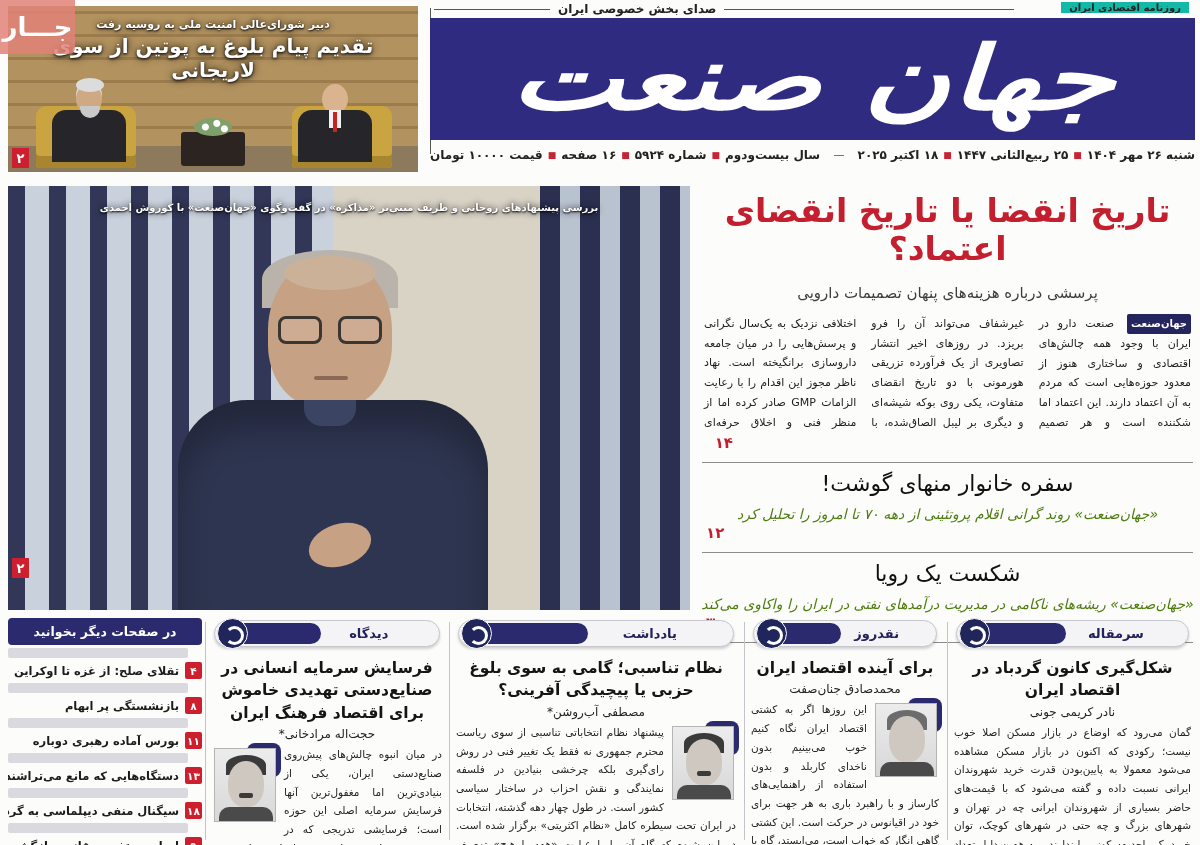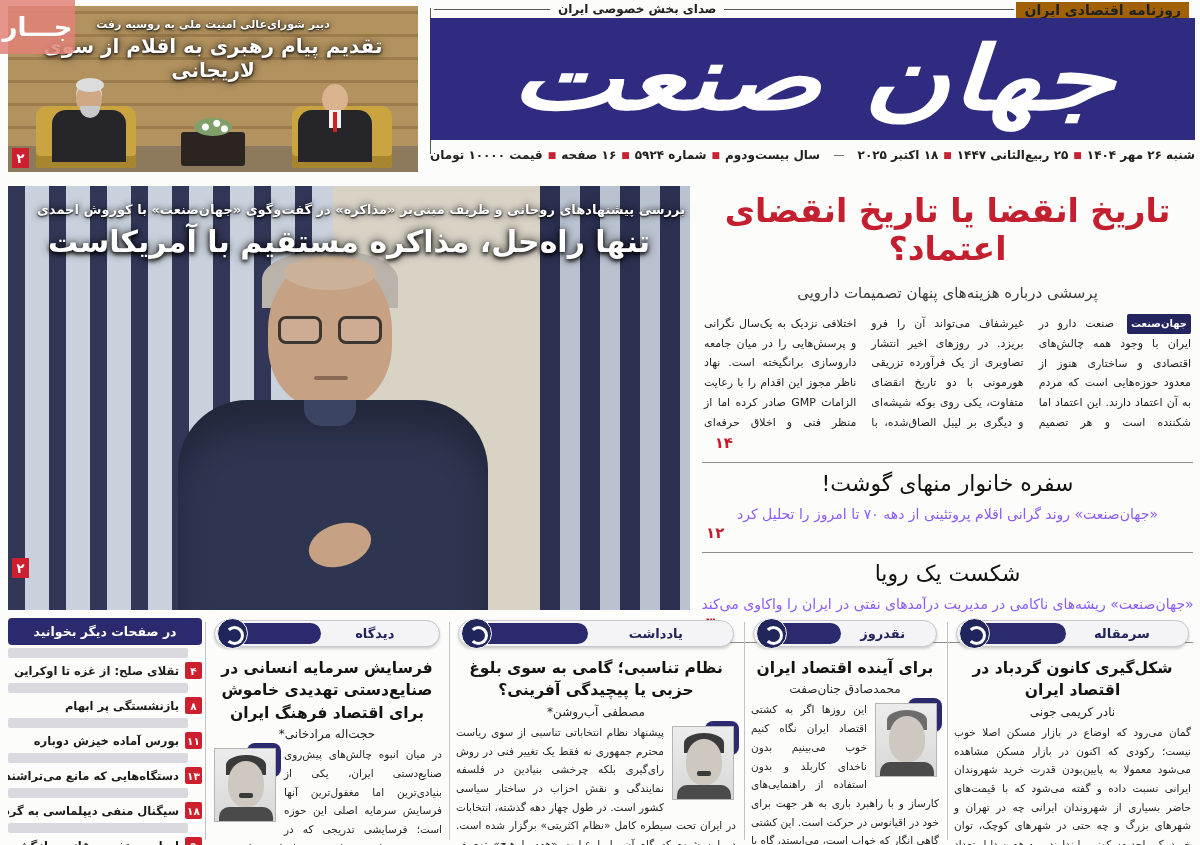--- a/index.html
+++ b/index.html
@@ -29,21 +29,21 @@
   .tp-headline { position:absolute; top:28px; left:0; width:100%; text-align:center; color:#fff; font-size:20px; font-weight:bold; text-shadow:0 1px 3px #000,0 0 8px rgba(0,0,0,.85); }
   .badge-red { position:absolute; width:17px; height:20px; background:#ce1f2e; color:#fff; font-weight:bold; font-size:13px; display:flex; align-items:center; justify-content:center; }
   .tp-badge { left:4px; bottom:4px; }
   .watermark { position:absolute; left:0px; top:0px; width:75px; height:54px; background:rgba(224,130,120,.85); color:#fff; font-weight:bold; font-size:26px; display:flex; align-items:center; justify-content:center; border-radius:0 0 6px 0; }
 
   
   .masthead { position:absolute; left:430px; top:0; width:765px; height:180px; }
   .mh-topline { position:absolute; top:9px; left:4px; width:580px; border-top:1px solid #555; }
   .mh-vline { position:absolute; top:8px; left:0px; height:146px; border-left:1px solid #555; }
   .tagline-left { position:absolute; top:2px; left:120px; background:#fcfcfa; padding:0 8px; font-size:12px; font-weight:bold; color:#222; }
-  .tagline-right { position:absolute; top:2px; right:6px; background:#a16207; padding:0 8px; font-size:14px; font-weight:bold; color:#222; }
+  .tagline-right { position:absolute; top:2px; right:6px; background:#14b8a6; padding:0 8px; font-size:10px; font-weight:bold; color:#222; }
   .logo-box { position:absolute; top:18px; left:0; width:100%; height:122px; background:#2f2b80; display:flex; align-items:center; justify-content:center; overflow:hidden;font-style:italic; }
   .logo-text { color:#fff; font-size:88px; font-weight:bold; transform:scaleX(1.35); white-space:nowrap; line-height:1; }
   .dateline { position:absolute; top:148px; left:0; width:100%; display:flex; align-items:center; font-size:12px; font-weight:bold; color:#222; }
   .dl-mid { flex:1; border-top:1px solid #777; margin:0 14px; }
   .sq { color:#c42433; font-size:9px; margin:0 5px; }
 
   
   .main-photo { position:absolute; left:8px; top:186px; width:682px; height:424px; overflow:hidden; background:#d8d2c5; }
   .blind { position:absolute; top:0; height:100%; background:repeating-linear-gradient(90deg,#323757 0 17px,#c9d1dc 17px 41px); }
   .blind.l { left:0; width:325px; }
@@ -53,49 +53,49 @@
   .mp-head { position:absolute; left:110px; top:0; width:124px; height:150px; background:#c7a184; border-radius:48% 48% 42% 42%; }
   .mp-hair { position:absolute; left:104px; top:-8px; width:136px; height:58px; background:#b9b3ab; border-radius:50% 50% 0 0; }
   .mp-bald { position:absolute; left:126px; top:-2px; width:92px; height:34px; background:#cbb197; border-radius:50%; }
   .mp-glasses { position:absolute; left:118px; top:58px; width:108px; height:30px; }
   .mp-glasses .lens { position:absolute; top:0; width:44px; height:28px; border:3px solid #3c3630; border-radius:8px; background:rgba(255,255,255,.12); }
   .mp-glasses .lens.a { left:2px; } .mp-glasses .lens.b { right:2px; }
   .mp-mouth { position:absolute; left:156px; top:118px; width:34px; height:4px; background:#8a6a55; border-radius:2px; }
   .mp-body { position:absolute; left:20px; top:142px; width:310px; height:210px; background:#2e3550; border-radius:70px 70px 0 0; box-shadow:inset 0 30px 30px rgba(0,0,0,.25); }
   .mp-collar { position:absolute; left:146px; top:142px; width:52px; height:26px; background:#3c4464; border-radius:0 0 18px 18px; }
   .mp-hand { position:absolute; left:150px; top:266px; width:64px; height:42px; background:#c7a184; border-radius:50%; transform:rotate(-18deg); }
-  .mp-kicker { position:absolute; top:16px; left:0; width:100%; text-align:center; color:#fff; font-size:13px; font-weight:bold; text-shadow:0 1px 2px #000,0 0 7px #000;margin-left:12px; }
+  .mp-kicker { position:absolute; top:16px; left:0; width:100%; text-align:center; color:#fff; font-size:10px; font-weight:bold; text-shadow:0 1px 2px #000,0 0 7px #000; }
   .mp-headline { position:absolute; top:38px; left:0; width:100%; text-align:center; color:#fff; font-size:30px; font-weight:bold; text-shadow:0 2px 4px #000,0 0 10px rgba(0,0,0,.9); }
   .mp-badge { left:4px; top:372px; }
 
   
   .right-rail { position:absolute; left:700px; top:186px; width:495px; height:424px; }
   .lead-hl { margin-top:6px; text-align:center; color:#c31f2e; font-size:33px; font-weight:bold; line-height:1.15; }
   .lead-sub { margin-top:16px; text-align:center; color:#3d3d3d; font-size:15px; }
   .lead-body { position:relative; margin-top:12px; padding:0 4px; column-count:3; column-gap:15px; text-align:justify; font-size:11px; line-height:1.8; color:#1d1d1d; height:138px; overflow:hidden; }
   .brand-tag { display:inline-block; background:#24245e; color:#fff; font-size:10px; font-weight:bold; padding:1px 4px; border-radius:2px; margin-left:4px; }
   .page-ref { color:#c31f2e; font-weight:bold; font-size:15px; }
   .lead-ref { position:absolute; right:462px; margin-top:-18px; }
   .rr-hr { border:none; border-top:1px solid #8c8c8c; margin:10px 2px 0; }
   .brief-hl { margin-top:8px; text-align:center; color:#111; font-size:22px; font-weight:normal; }
-  .brief-sub { margin-top:10px; text-align:center; color:#8b5cf6; font-size:14px; }
+  .brief-sub { margin-top:10px; text-align:center; color:#4d7c0f; font-size:14px;font-style:italic; }
   .brief-ref { display:block; margin:2px 0 0 6px; text-align:left; }
 
   
   .bcol { position:absolute; top:618px; height:227px; overflow:hidden; }
   .bcol.sarmaghale { left:950px; width:245px; }
   .bcol.naghdrooz  { left:747px; width:196px; }
   .bcol.yaddasht   { left:452px; width:288px; }
   .bcol.didgah     { left:208px; width:238px; }
   .vdiv { position:absolute; top:622px; height:218px; border-left:1px solid #c4c4c8; }
   .tab { position:relative; height:27px; border-radius:14px; background:#f4f4f6; border:1px solid #c7c7cd; box-shadow:0 2px 3px rgba(0,0,0,.18); margin:2px 6px 0; }
   .tab-blue { position:absolute; left:3px; top:2px; width:46%; height:21px; border-radius:11px; background:#2b2a6e; }
   .swirl { position:absolute; left:2px; top:-3px; width:31px; height:31px; border-radius:50%; background:#20265c; border:1px solid #fff; }
   .swirl::after { content:""; position:absolute; left:7px; top:7px; width:13px; height:13px; border:3px solid #fff; border-left-color:transparent; border-radius:50%; }
-  .tab-label { position:absolute; right:6px; top:0; width:52%; height:100%; display:flex; align-items:center; justify-content:center; color:#23235c; font-size:13px; font-weight:bold; }
+  .tab-label { position:absolute; right:12px; top:0; width:52%; height:100%; display:flex; align-items:center; justify-content:center; color:#23235c; font-size:13px; font-weight:bold; }
   .bcol-hl { margin:10px 4px 3px; text-align:center; color:#151515; font-size:15.5px; font-weight:bold; line-height:1.45; }
   .bcol-author { text-align:center; font-weight:normal; font-size:12px; color:#222; margin-bottom:4px; }
   .bbody { font-size:10.5px; line-height:1.78; text-align:justify; color:#242424; padding:0 4px; }
   .portrait { position:relative; width:62px; height:74px; margin:3px 2px 4px 8px; float:right; }
   .portrait.fl { float:left; margin:3px 8px 4px 2px; }
   .portrait::before { content:""; position:absolute; top:-5px; right:-5px; width:34px; height:34px; background:#2b2a6e; border-radius:8px; }
   .ph-img { position:absolute; inset:0; background:linear-gradient(#ececec,#d8d8d8); border:1px solid #b5b5b5; overflow:hidden; }
   .ph-head { position:absolute; left:13px; top:12px; width:36px; height:46px; border-radius:48% 48% 44% 44%; background:#cfc8c0; }
   .ph-hair { position:absolute; left:11px; top:6px; width:40px; height:20px; border-radius:50% 50% 0 0; background:#6c6c6c; }
   .ph-hair.dark { background:#3a3a3a; }
@@ -127,21 +127,21 @@
     </div>
     <div class="tp-fig r">
       <div class="head"></div>
       <div class="torso"></div>
       <div class="shirt"></div>
       <div class="tie"></div>
     </div>
     <div class="tp-table"></div>
     <div class="tp-flowers"></div>
     <div class="tp-kicker">دبیر شورای‌عالی امنیت ملی به روسیه رفت</div>
-    <div class="tp-headline">تقدیم پیام رهبری به اقلام از سوی لاریجانی</div>
+    <div class="tp-headline">تقدیم پیام بلوغ به پوتین از سوی لاریجانی</div>
     <div class="badge-red tp-badge">۲</div>
   </div>
   <div class="watermark">جـــار</div>
 
   <div class="masthead">
     <div class="mh-topline"></div>
     <div class="mh-vline"></div>
     <div class="tagline-left">صدای بخش خصوصی ایران</div>
     <div class="tagline-right">روزنامه اقتصادی ایران</div>
     <div class="logo-box">
@@ -175,21 +175,20 @@
       <div class="mp-glasses">
         <div class="lens a"></div>
         <div class="lens b"></div>
       </div>
       <div class="mp-mouth"></div>
       <div class="mp-body"></div>
       <div class="mp-collar"></div>
       <div class="mp-hand"></div>
     </div>
     <div class="mp-kicker">بررسی پیشنهادهای روحانی و ظریف مبنی‌بر «مذاکره» در گفت‌وگوی «جهان‌صنعت» با کوروش احمدی</div>
-    <div class="mp-headline">تنها راه‌حل، مذاکره مستقیم با آمریکاست</div>
     <div class="badge-red mp-badge">۲</div>
   </div>
 
   <div class="right-rail">
     <div class="lead-hl">تاریخ انقضا یا تاریخ انقضای اعتماد؟</div>
     <div class="lead-sub">پرسشی درباره هزینه‌های پنهان تصمیمات دارویی</div>
     <div class="lead-body">
       <span class="brand-tag">جهان‌صنعت</span>
       <span>صنعت دارو در ایران با وجود همه چالش‌های اقتصادی و ساختاری هنوز از معدود حوزه‌هایی است که مردم به آن اعتماد دارند. این اعتماد اما شکننده است و هر تصمیم غیرشفاف می‌تواند آن را فرو بریزد. در روزهای اخیر انتشار تصاویری از یک فرآورده تزریقی هورمونی با دو تاریخ انقضای متفاوت، یکی روی بوکه شیشه‌ای و دیگری بر لیبل الصاق‌شده، با اختلافی نزدیک به یک‌سال نگرانی و پرسش‌هایی را در میان جامعه داروسازی برانگیخته است. نهاد ناظر مجوز این اقدام را با رعایت الزامات GMP صادر کرده اما از منظر فنی و اخلاق حرفه‌ای همچنان این پرسش مطرح است که آیا چنین تصمیمی با اصول شفافیت و استانداردهای جهانی صنعت دارو همخوانی دارد یا نه؟ در استانداردهای بین‌المللی صنعت دارو، تاریخ انقضا بخشی از شناسنامه غیرقابل تغییر دارو است. این تاریخ براساس نتایج آزمون‌های پایداری (Stability Studies) تعیین می‌شود و هرگونه تغییر در آن حتی اگر روی بوکه آسیب‌دیده باشد، نیازمند تولید مجدد یا معدوم‌سازی محموله است.</span>
     </div>
@@ -291,21 +290,21 @@
       <span class="rl-text">تقلای صلح: از غزه تا اوکراین</span>
     </div>
     <div class="rl-shadow"></div>
     <div class="rl-item">
       <span class="rl-num">۸</span>
       <span class="rl-text">بازنشستگی پر ابهام</span>
     </div>
     <div class="rl-shadow"></div>
     <div class="rl-item">
       <span class="rl-num">۱۱</span>
-      <span class="rl-text">بورس آماده خیزش دوباره</span>
+      <span class="rl-text">بورس آماده رهبری دوباره</span>
     </div>
     <div class="rl-shadow"></div>
     <div class="rl-item">
       <span class="rl-num">۱۳</span>
       <span class="rl-text">دستگاه‌هایی که مانع می‌تراشند</span>
     </div>
     <div class="rl-shadow"></div>
     <div class="rl-item">
       <span class="rl-num">۱۸</span>
       <span class="rl-text">سیگنال منفی دیپلماسی به گردشگری</span>

